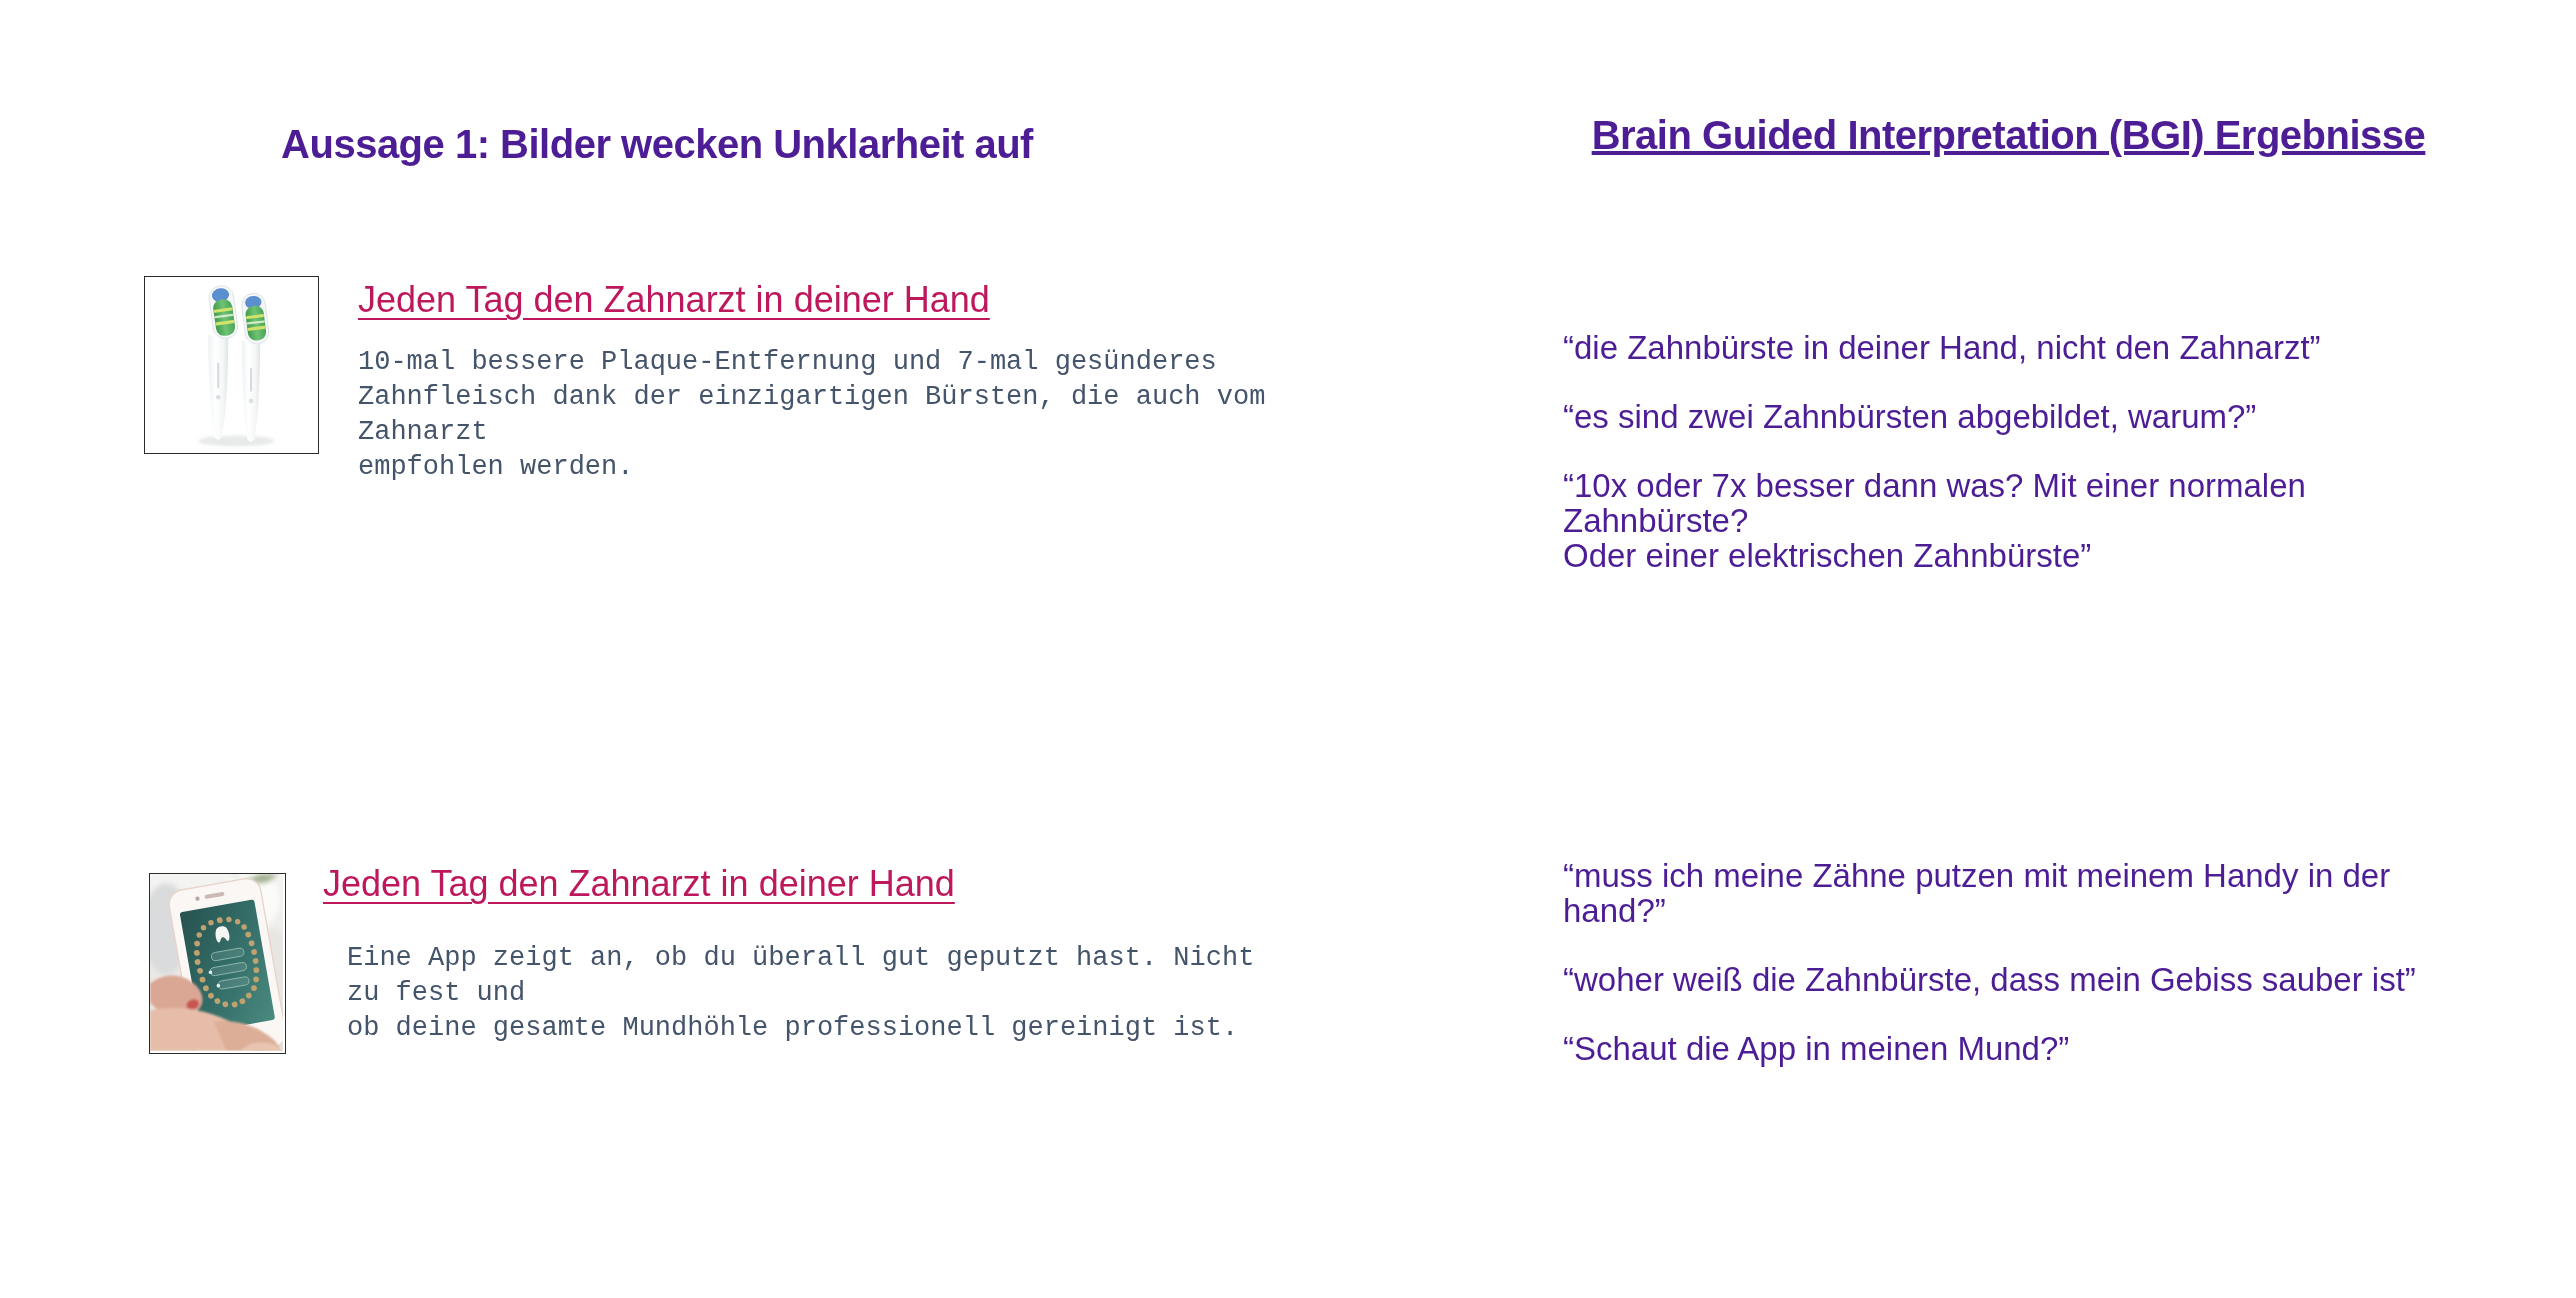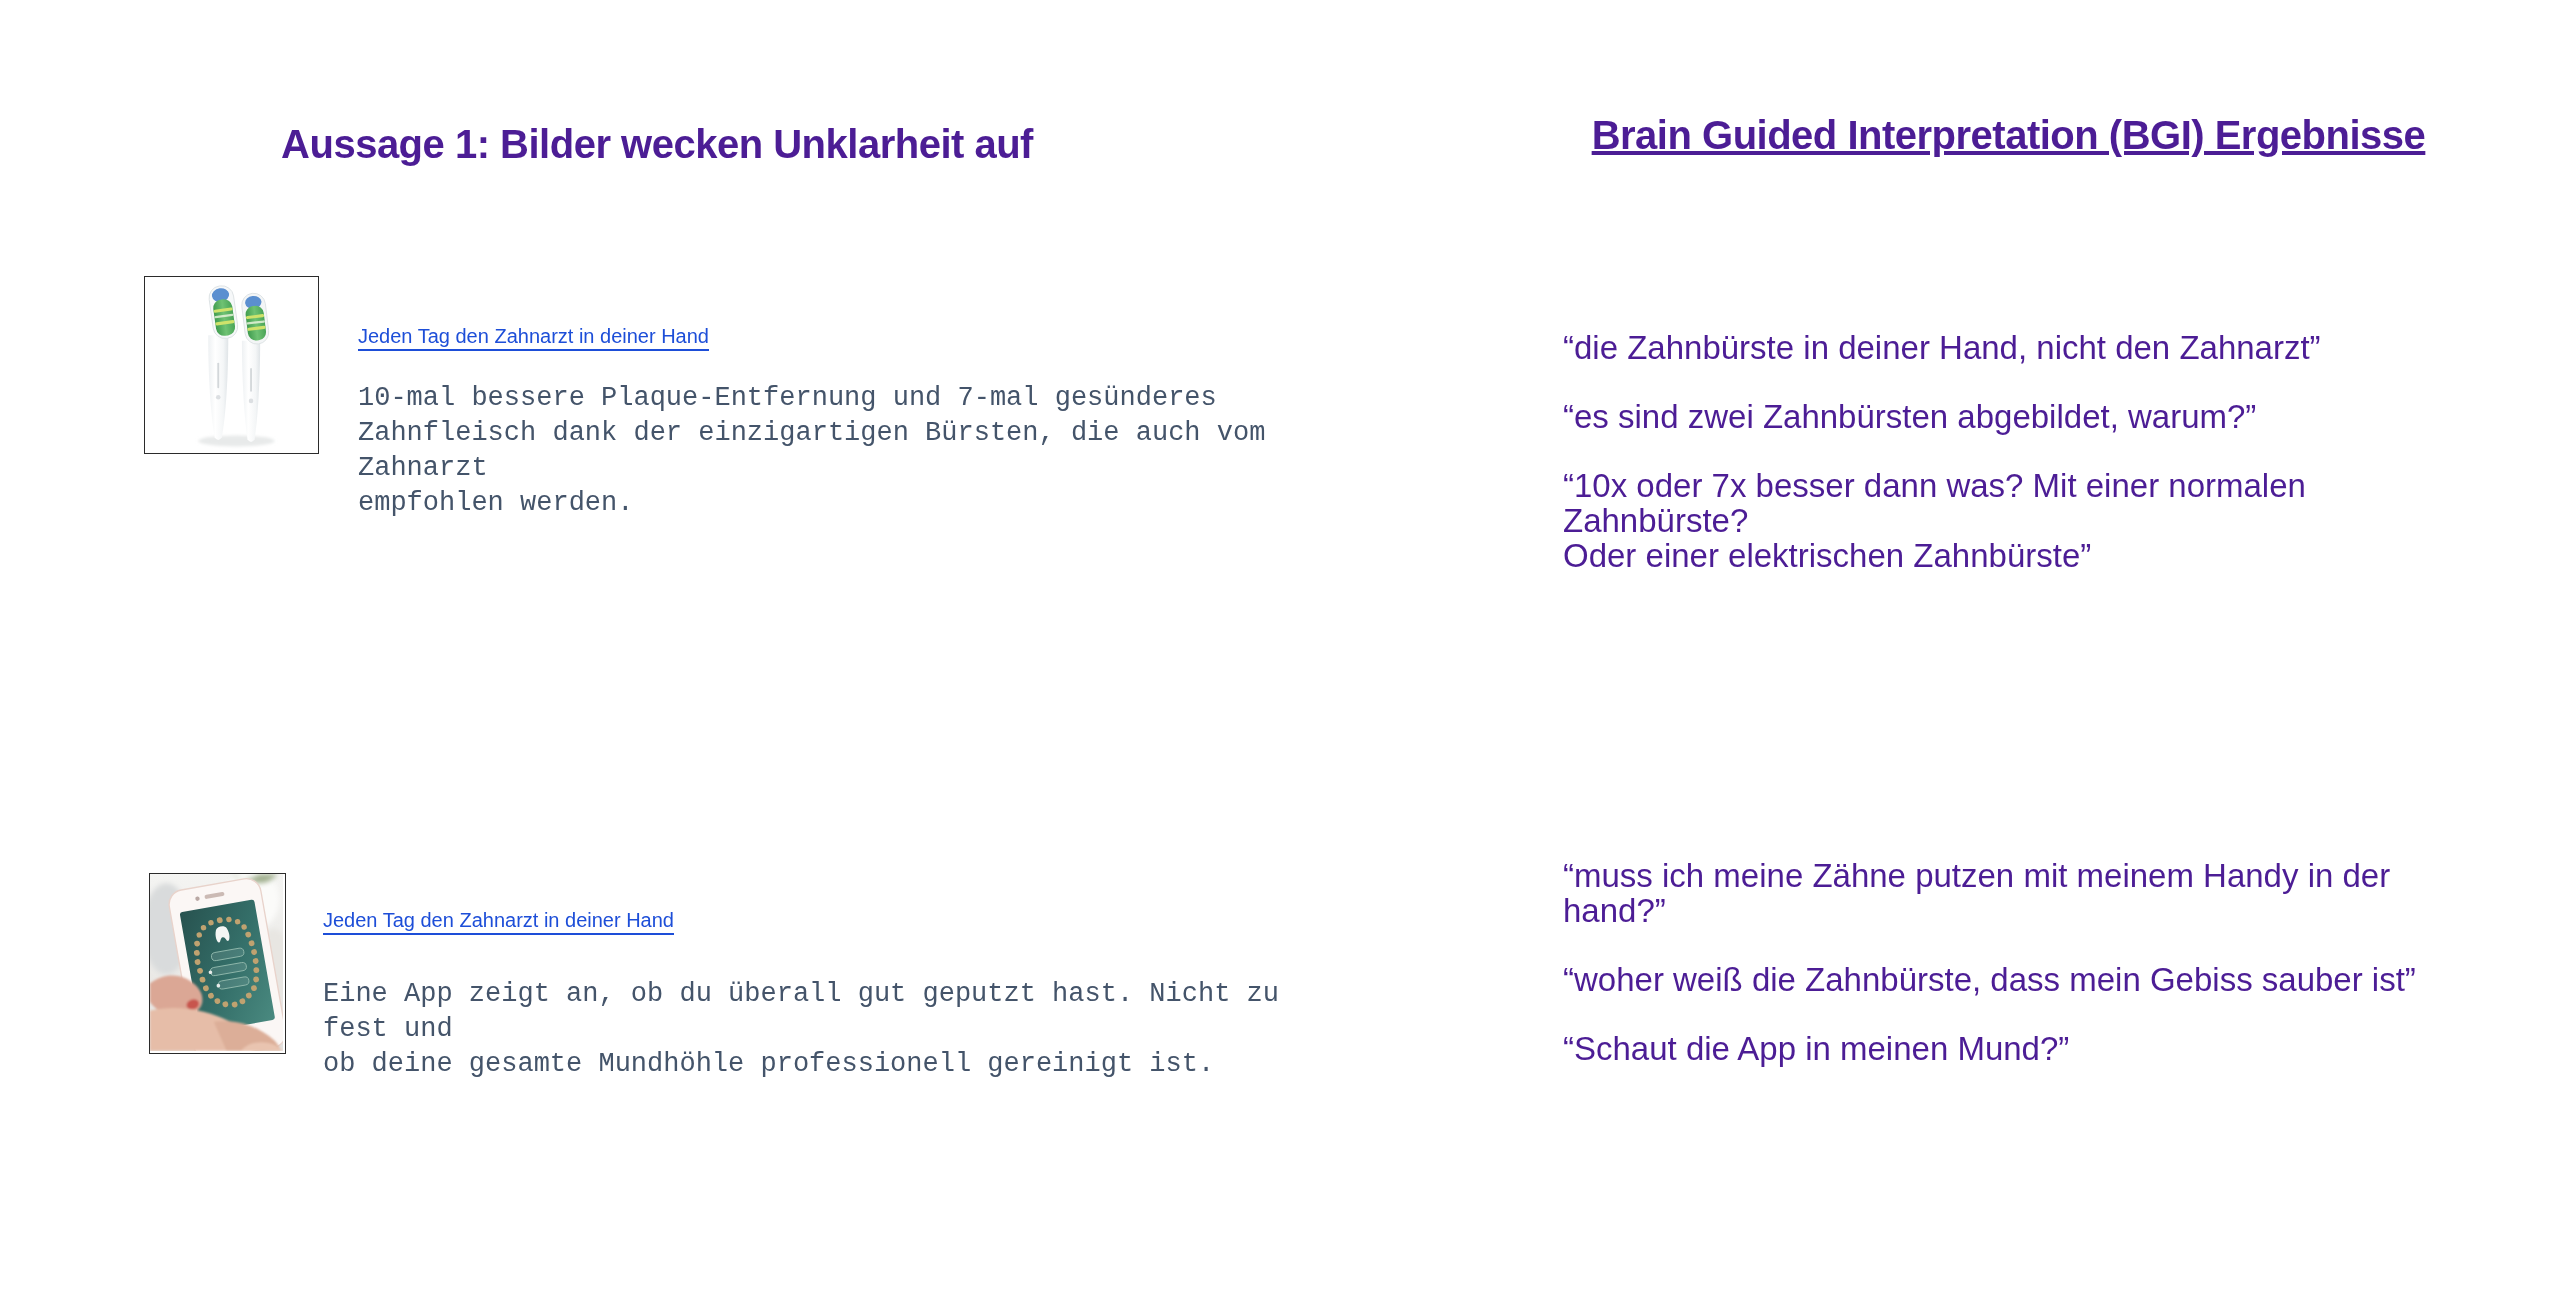--- a/index.html
+++ b/index.html
@@ -6,24 +6,23 @@
   body{
     width:2576px;height:1298px;position:relative;background:#ffffff;
     font-family:"Liberation Sans","DejaVu Sans",sans-serif;overflow:hidden;
   }
   .abs{position:absolute;}
   .slide-title{
     font-size:40px;font-weight:bold;color:#4c1d95;letter-spacing:-0.5px;
     text-align:center;white-space:nowrap;line-height:55px;
   }
   .product-title{
-    font-size:20px;color:#1d4ed8;line-height:38px;
+    font-size:36px;color:#be185d;line-height:38px;
     text-decoration:underline;text-decoration-thickness:2.3px;text-underline-offset:5.5px;
     white-space:nowrap;
-    margin-top:36px;
   }
   .product-body{
     font-size:27px;color:#44546A;line-height:35px;white-space:pre-line;font-family:Liberation Mono, monospace;
   }
   .quote{
     font-size:33px;color:#4c1d95;line-height:35px;white-space:pre-line;
     margin:0 0 34px 0;
   }
   .img-frame{
     border:1.8px solid #2b2b2b;background:#ffffff;box-sizing:border-box;overflow:hidden;
@@ -172,21 +171,21 @@
       <ellipse cx="47" cy="143" rx="7" ry="5.5" fill="#c8554e" transform="rotate(-20 47 143)"></ellipse>
       <path d="M 0 150 C 30 142 70 150 95 166 C 120 180 130 194 128 194 L 0 194 Z" fill="#e6bda8"></path>
       <path d="M 70 162 C 95 158 120 168 136 182 C 142 188 144 194 142 194 L 84 194 Z" fill="#dcae98"></path>
       <path d="M 100 194 C 108 184 124 182 138 188 L 146 194 Z" fill="#e9c4b0"></path>
     </g>
   </svg>
 </div>
 
 <div class="abs" style="left:323px;top:865px;width:968px;">
   <div class="product-title">Jeden Tag den Zahnarzt in deiner Hand</div>
-  <div class="product-body" style="margin-top:38px;">Eine App zeigt an, ob du überall gut geputzt hast. Nicht zu fest und
+  <div class="product-body" style="margin-top:38px;margin-left:24px;">Eine App zeigt an, ob du überall gut geputzt hast. Nicht zu fest und
 ob deine gesamte Mundhöhle professionell gereinigt ist.</div>
 </div>
 
 <div class="abs" style="left:1563px;top:330px;width:922px;">
   <p class="quote">“die Zahnbürste in deiner Hand, nicht den Zahnarzt”</p>
   <p class="quote">“es sind zwei Zahnbürsten abgebildet, warum?”</p>
   <p class="quote">“10x oder 7x besser dann was? Mit einer normalen Zahnbürste?
 Oder einer elektrischen Zahnbürste”</p>
 </div>
 

